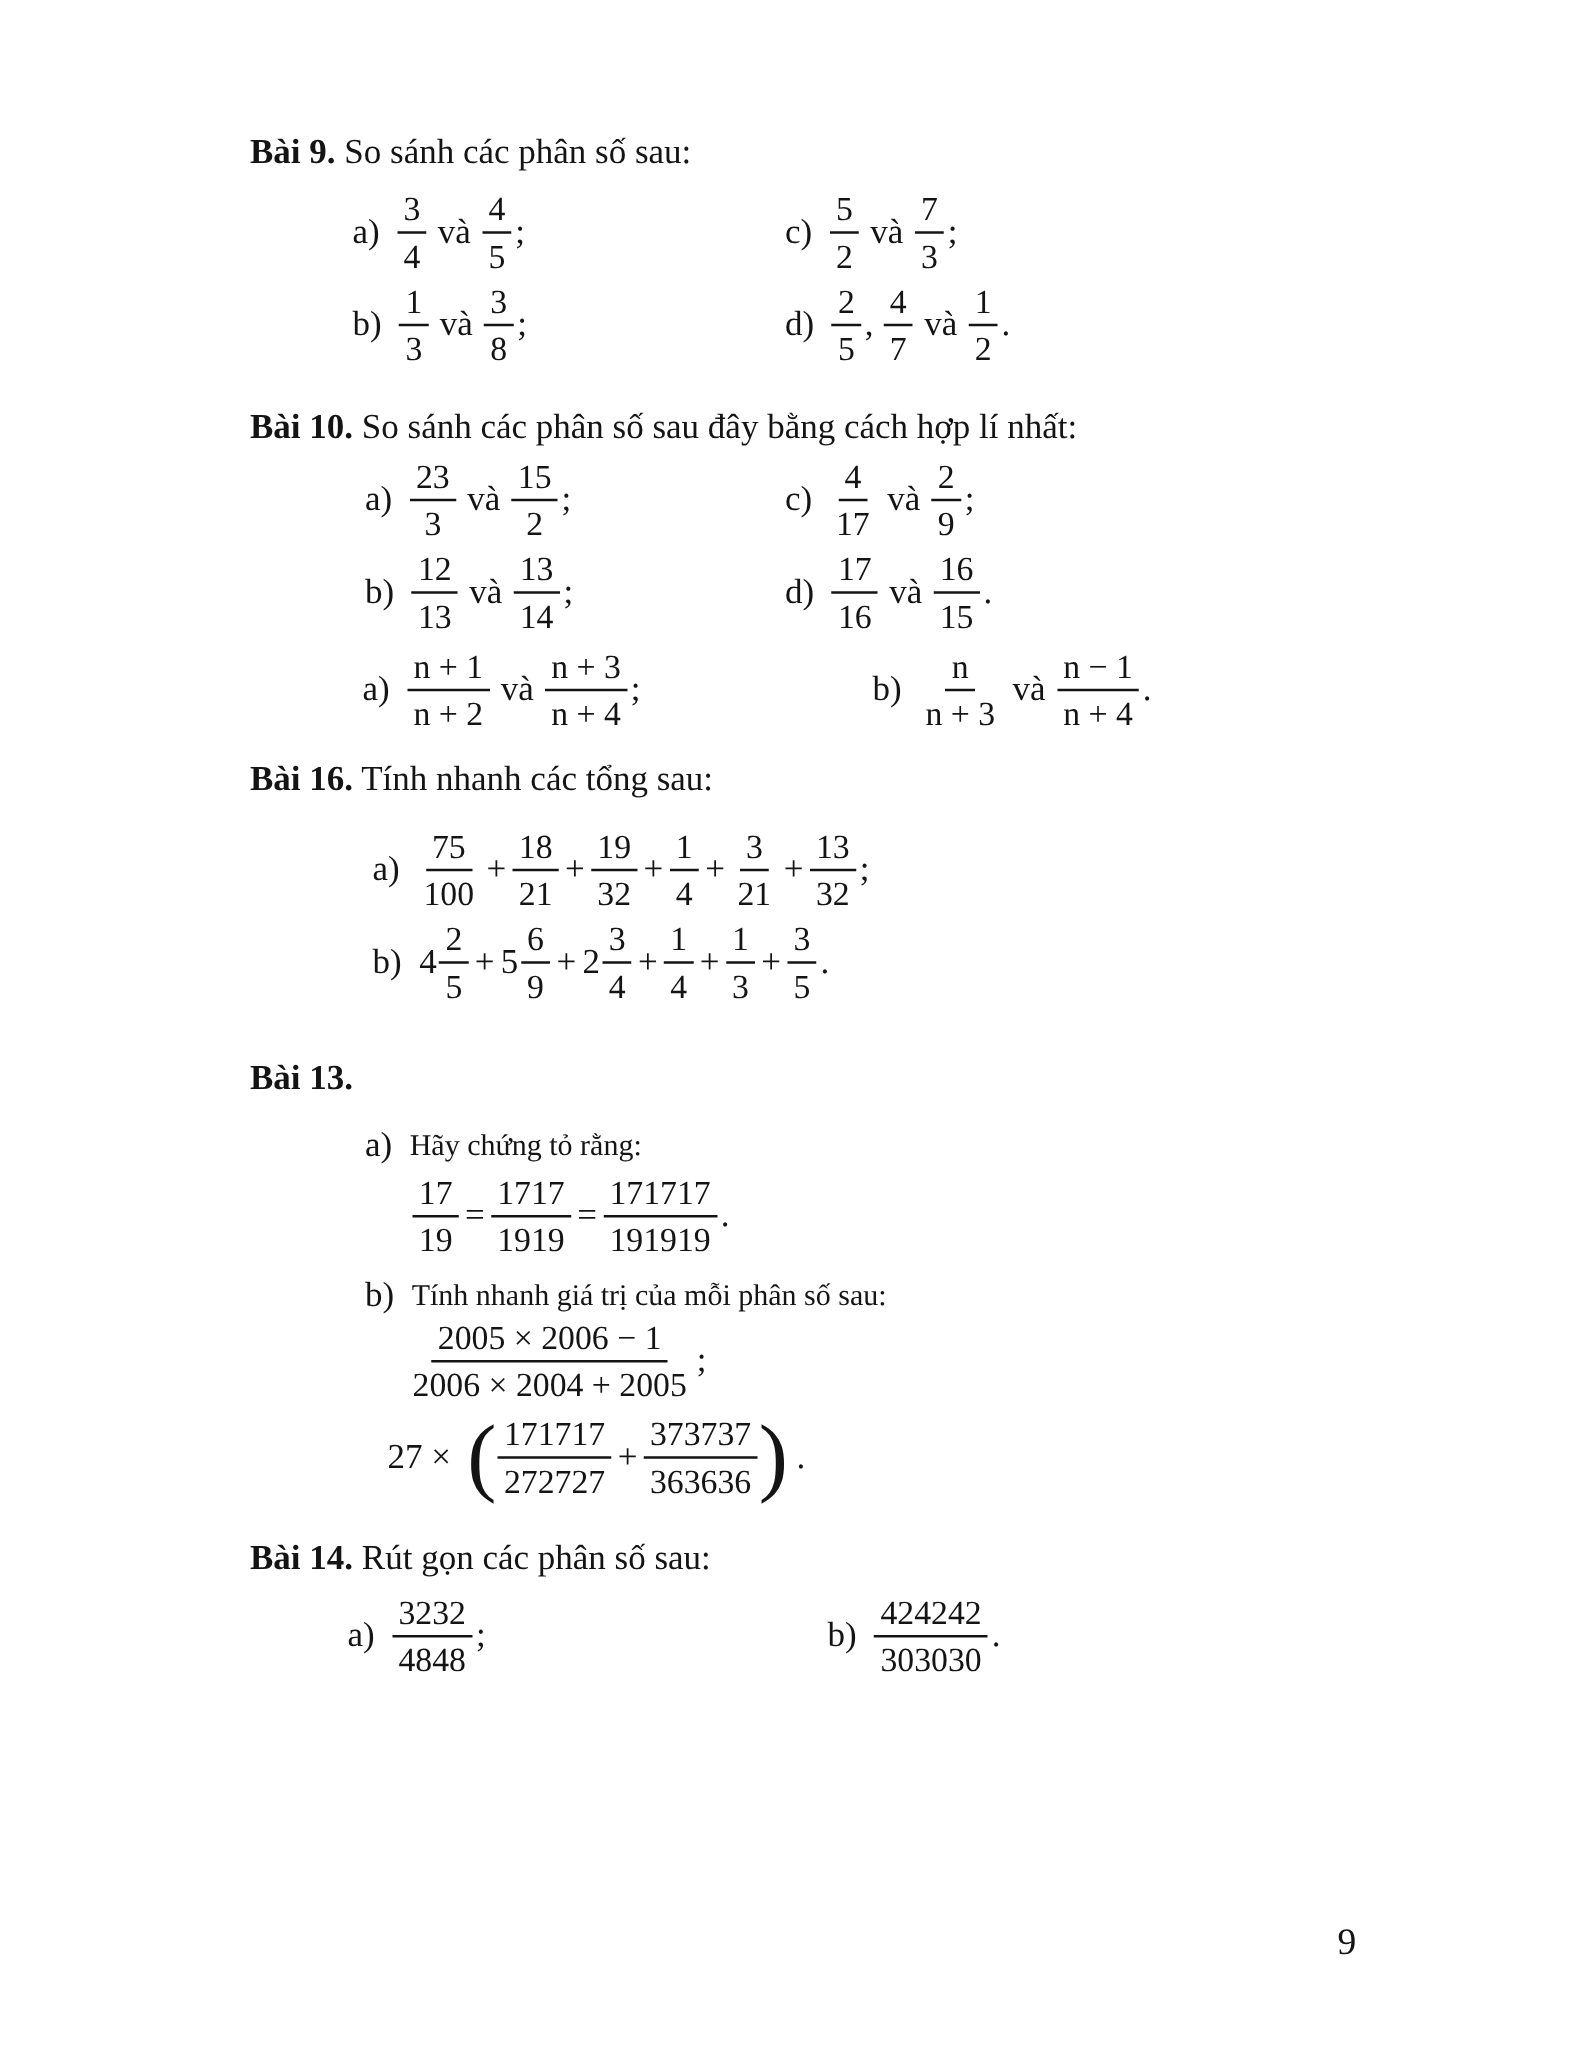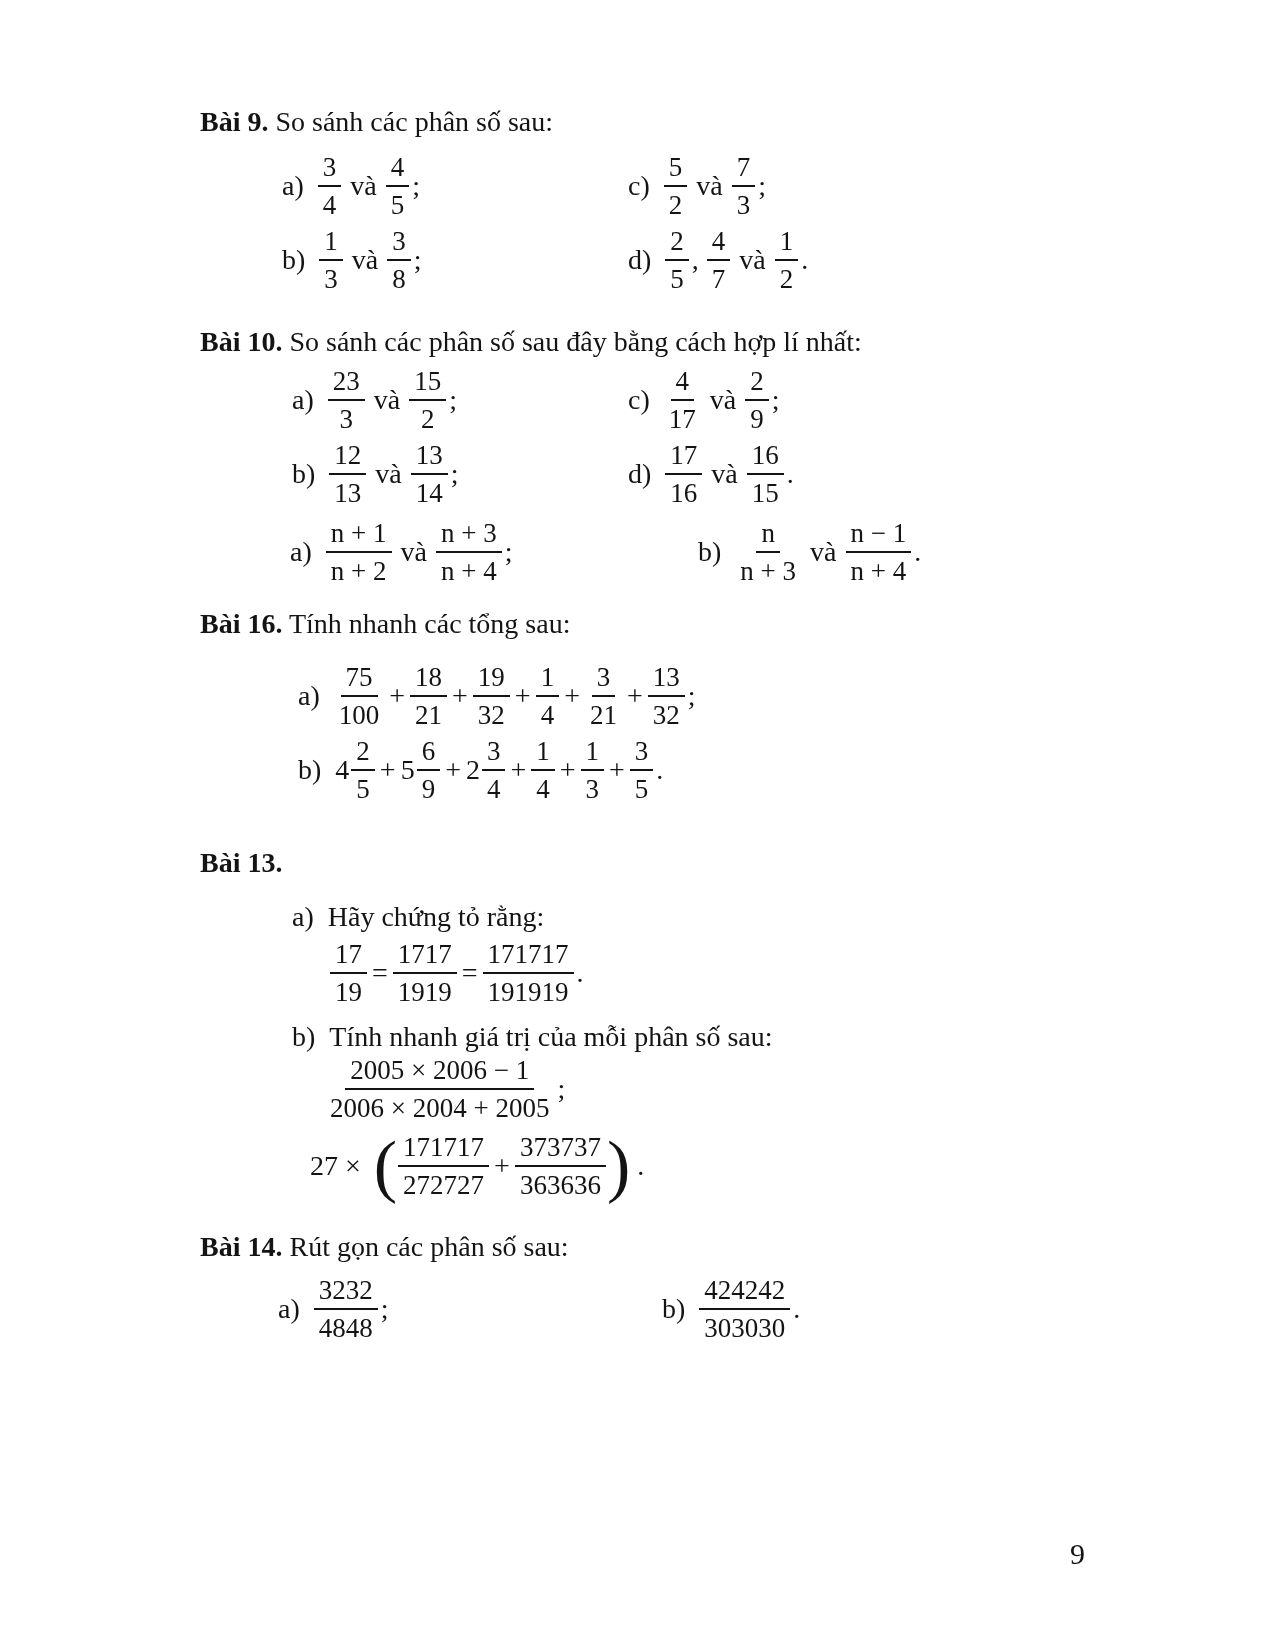--- a/index.html
+++ b/index.html
@@ -5,21 +5,21 @@
   html,body{margin:0;padding:0;background:#ffffff;}
   .page{position:relative;width:1275px;height:1650px;background:#ffffff;overflow:hidden;
         color:#141414;font-family:"Liberation Serif","DejaVu Serif",serif;}
   .content{position:absolute;left:200px;top:0;width:900px;}
   .heading{font-size:28px;line-height:36px;}
   .hbold{font-weight:bold;}
   .row{display:flex;align-items:center;}
   .cell{display:flex;align-items:center;box-sizing:border-box;flex:none;}
   .pline{display:flex;align-items:center;box-sizing:border-box;font-size:28px;line-height:36px;}
   .plabel{font-size:28px;margin-right:14px;flex:none;}
-  .ltext{font-size:28px;white-space:nowrap;}
+  .ltext{font-size:24px;white-space:nowrap;}
   .formula{display:inline-flex;align-items:center;font-size:28px;}
   .frac{display:inline-flex;flex-direction:column;align-items:center;font-size:27px;line-height:30px;}
   .num{padding:0 5px 3px;border-bottom:2px solid #141414;white-space:nowrap;}
   .den{padding:3px 5px 0;white-space:nowrap;}
   .mixed{display:inline-flex;align-items:center;}
   .pre{font-size:28px;margin-right:2px;}
   .t-text{margin:0 9px;white-space:nowrap;}
   .t-op{margin:0 5px;}
   .t-punct{margin:0 8px 0 3px;}
   .formula>:first-child{margin-left:0;}

